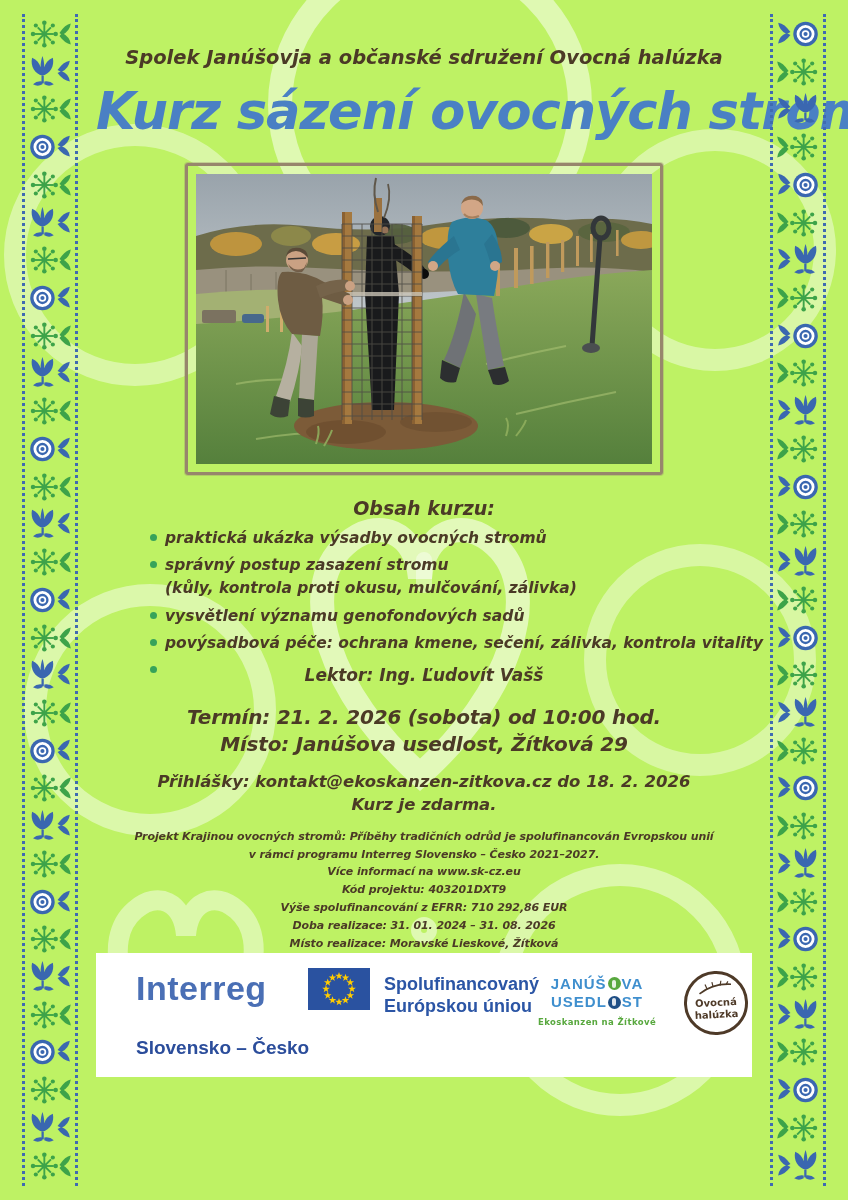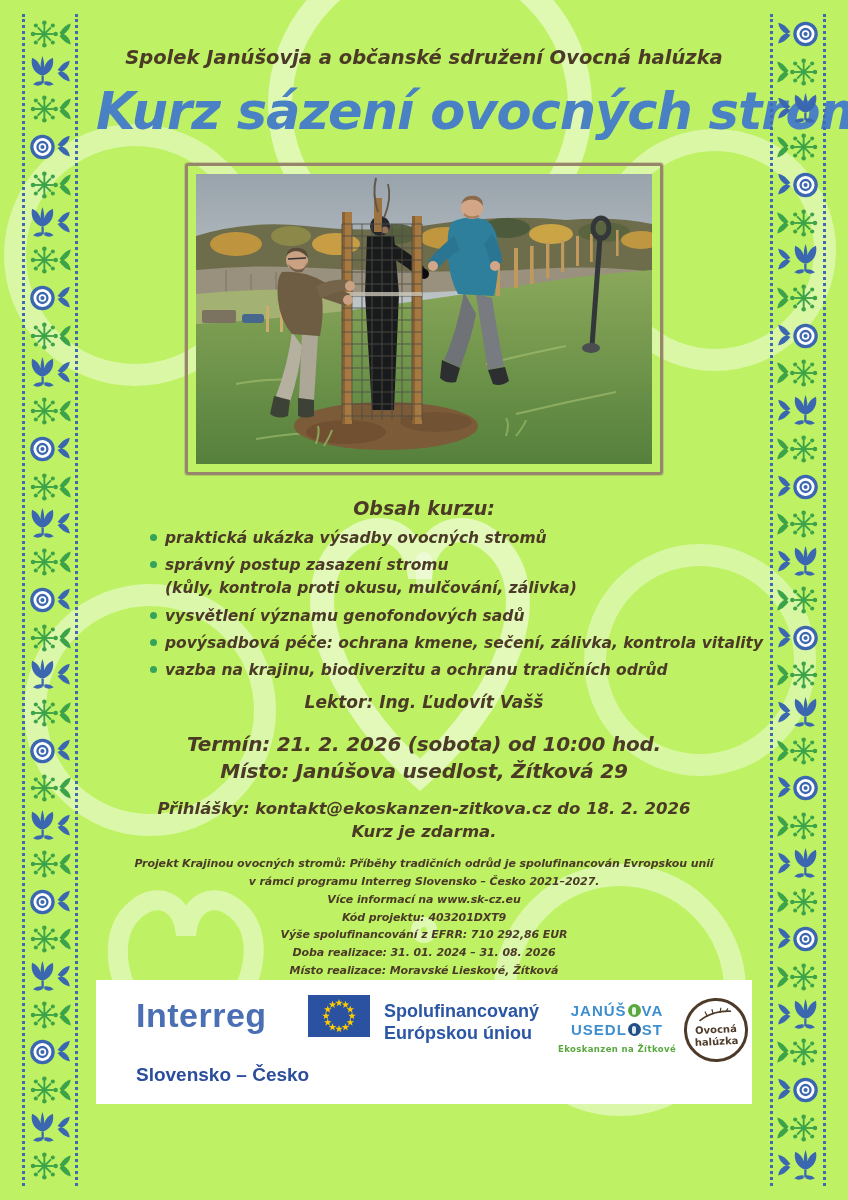--- a/index.html
+++ b/index.html
@@ -49,21 +49,21 @@
 
   
   .logo-band{position:relative;margin-top:0;height:124px;background:#ffffff;text-align:left;}
   .interreg-word{position:absolute;left:40px;top:16px;font-family:"Liberation Sans",sans-serif;
     font-weight:bold;font-size:34px;color:#4a6fb5;letter-spacing:0.5px;}
   .interreg-sub{position:absolute;left:40px;top:84px;font-family:"Liberation Sans",sans-serif;
     font-weight:bold;font-size:19px;color:#2b4d9b;}
   .eu-flag{position:absolute;left:212px;top:15px;}
   .eu-text{position:absolute;left:288px;top:20px;font-family:"Liberation Sans",sans-serif;
     font-weight:bold;font-size:18px;line-height:1.25;color:#2b55a5;}
-  .janus{position:absolute;left:460px;top:22px;width:122px;text-align:center;}
+  .janus{position:absolute;left:440px;top:22px;width:122px;text-align:center;}
   .janus-line{font-family:"Liberation Sans",sans-serif;font-weight:bold;font-size:15px;
     letter-spacing:1px;color:#3f8fce;line-height:1.25;}
   .janus-o{display:inline-block;width:13px;height:13px;border-radius:50%;vertical-align:-1.5px;
     margin:0 1px;position:relative;}
   .janus-o.green{background:#58a83e;}
   .janus-o.navy{background:#1f4f86;}
   .janus-o::after{content:"";position:absolute;left:4.5px;top:2.5px;width:4px;height:8px;
     background:#ffffff;border-radius:2px;opacity:.85;}
   .janus-sub{margin-top:5px;font-size:8.5px;font-weight:bold;color:#58a83e;letter-spacing:0.4px;}
   .haluzka{position:absolute;left:588px;top:18px;width:64px;height:64px;border:3px solid #4e3a28;
@@ -588,21 +588,20 @@
       <li>
         <span class="dot"></span>
         <span>vysvětlení významu genofondových sadů</span>
       </li>
       <li>
         <span class="dot"></span>
         <span>povýsadbová péče: ochrana kmene, sečení, zálivka, kontrola vitality</span>
       </li>
       <li>
         <span class="dot"></span>
-        <span>vazba na krajinu, biodiverzitu a ochranu tradičních odrůd</span>
       </li>
     </ul>
 
     <div class="lektor line">Lektor: Ing. Ľudovít Vašš</div>
 
     <div class="termin line">Termín: 21. 2. 2026 (sobota) od 10:00 hod.</div>
     <div class="misto line">Místo: Janúšova usedlost, Žítková 29</div>
 
     <div class="prihlasky line">Přihlášky: kontakt@ekoskanzen-zitkova.cz do 18. 2. 2026</div>
     <div class="zdarma line">Kurz je zdarma.</div>

